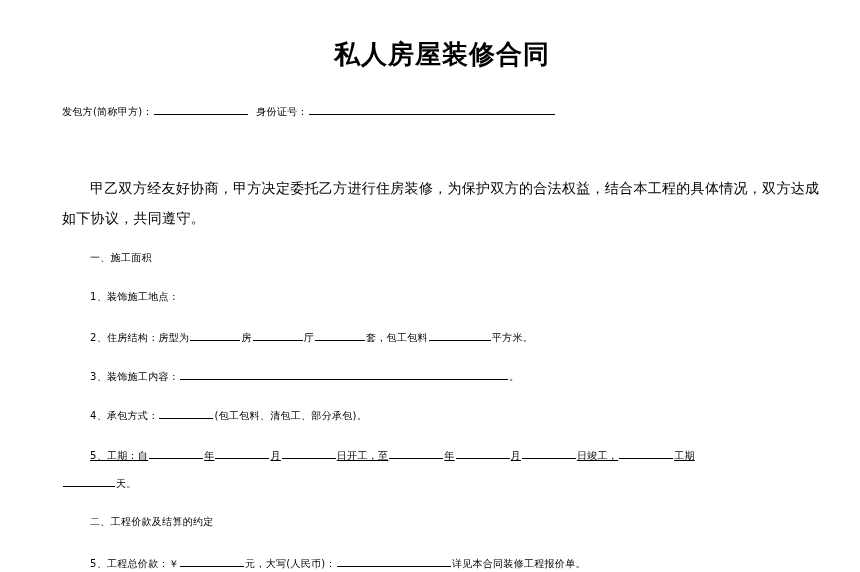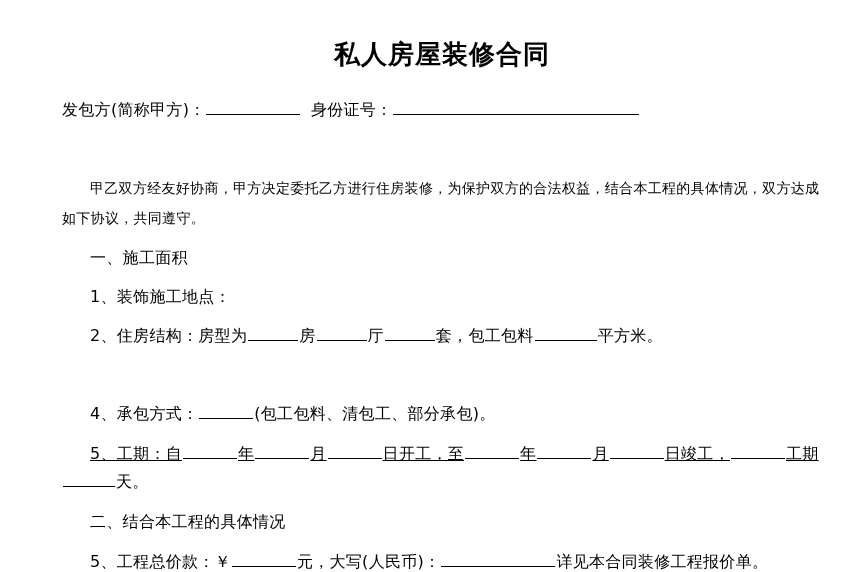--- a/index.html
+++ b/index.html
@@ -27,21 +27,21 @@
       width: 884px;
       text-align: center;
       font-family: "DejaVu Serif", serif;
       font-weight: bold;
       font-size: 26px;
       letter-spacing: 1px;
       line-height: 36px;
     }
     .line {
       position: absolute;
-      font-size: 16px;
+      font-size: 10px;
       line-height: 20px;
       white-space: nowrap;
       letter-spacing: 0.3px;
     }
     .blank {
       display: inline-block;
       border-bottom: 1px solid #000;
       height: 14px;
       vertical-align: baseline;
       margin: 0 1px;
@@ -74,32 +74,35 @@
   <div class="line" style="left:90px; top:232px;">一、施工面积</div>
 
   <div class="line" style="left:90px; top:271px;">
     <span>1、装饰施工地点：</span>
   </div>
 
   <div class="line" style="left:90px; top:310px;">
     <span>2、住房结构：房型为</span><span class="blank" style="width:50px;"></span><span>房</span><span class="blank" style="width:50px;"></span><span>厅</span><span class="blank" style="width:50px;"></span><span>套，包工包料</span><span class="blank" style="width:62px;"></span><span>平方米。</span>
   </div>
 
+  <div class="line" style="left:90px; top:349px;">
+    <span>3、装饰施工内容：</span><span class="blank" style="width:328px;"></span><span>。</span>
+  </div>
 
   <div class="line" style="left:90px; top:388px;">
     <span>4、承包方式：</span><span class="blank" style="width:54px;"></span><span>(包工包料、清包工、部分承包)。</span>
   </div>
 
   <div class="line" style="left:90px; top:428px;text-decoration:underline;">
     <span>5、工期：自</span><span class="blank" style="width:54px;"></span><span>年</span><span class="blank" style="width:54px;"></span><span>月</span><span class="blank" style="width:54px;"></span><span>日开工，至</span><span class="blank" style="width:54px;"></span><span>年</span><span class="blank" style="width:54px;"></span><span>月</span><span class="blank" style="width:54px;"></span><span>日竣工，</span><span class="blank" style="width:54px;"></span><span>工期</span>
   </div>
 
   <div class="line" style="left:62px; top:456px;">
     <span class="blank" style="width:52px;"></span><span>天。</span>
   </div>
 
-  <div class="line" style="left:90px; top:496px;">二、结合本工程的具体情况</div>
+  <div class="line" style="left:90px; top:496px;">二、工程价款及结算的约定</div>
 
   <div class="line" style="left:90px; top:536px;">
     <span>5、工程总价款：￥</span><span class="blank" style="width:64px;"></span><span>元，大写(人民币)：</span><span class="blank" style="width:114px;"></span><span>详见本合同装修工程报价单。</span>
   </div>
 
 </div>
 
 </body></html>

